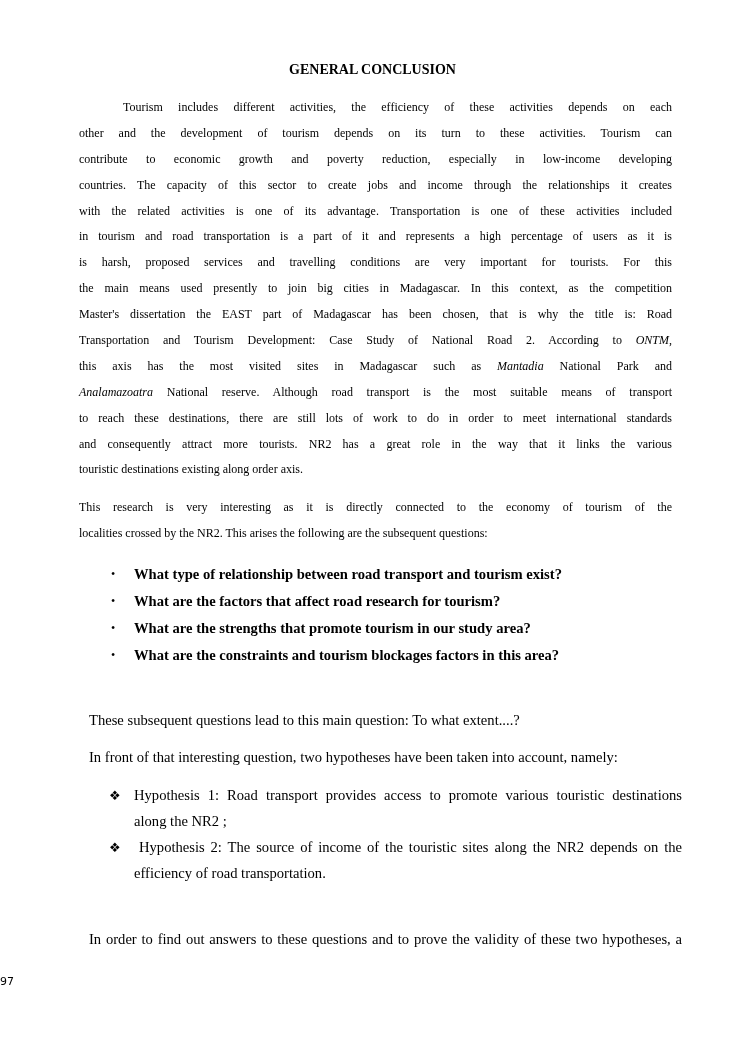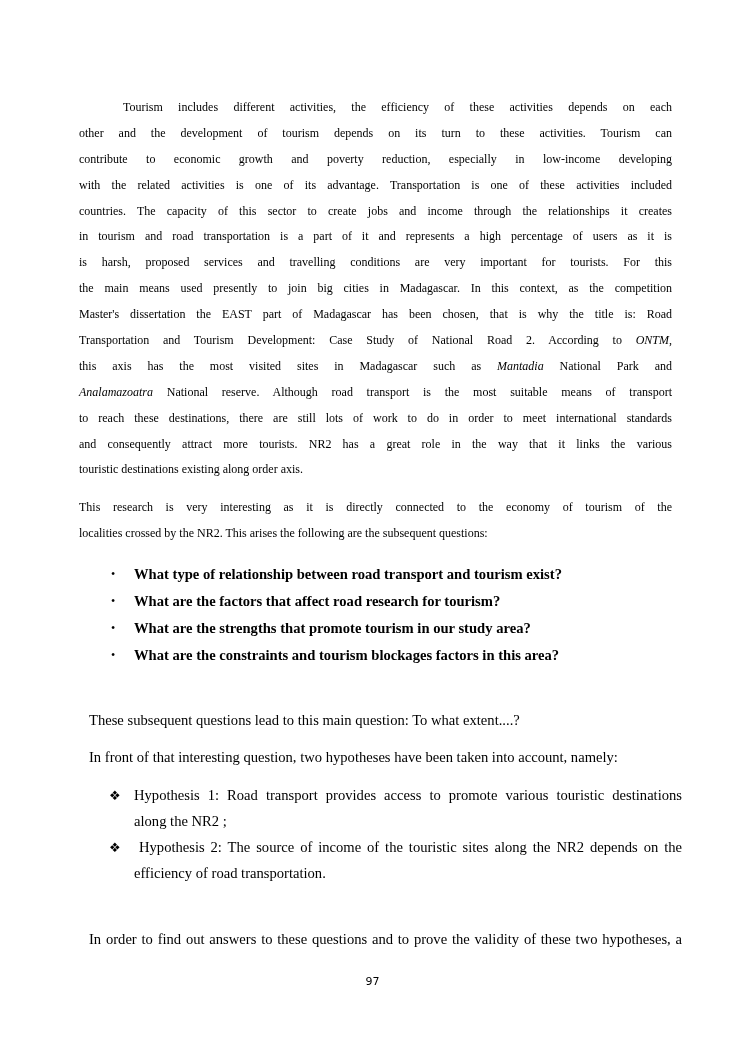--- a/index.html
+++ b/index.html
@@ -24,37 +24,38 @@
   .bullet-dot { position: absolute; left: 22px; top: 0; font-size: 12px; }
   .bullet-text { position: absolute; left: 45px; font-weight: bold; }
   .hyp { position: absolute; left: 89px; width: 593px; font-size: 14.6px; }
   .hyp-item { position: absolute; left: 0; width: 593px; }
   .hyp-mark { position: absolute; left: 20px; top: 0; line-height: 25.9px; font-size: 13px; }
   .hyp-line { position: absolute; left: 45px; width: 548px; height: 25.9px; line-height: 25.9px; white-space: nowrap; text-align: justify; text-align-last: justify; }
   .hyp-line.last { text-align-last: left; }
   .single { position: absolute; left: 89px; width: 593px; font-size: 14.6px; line-height: 20px; white-space: nowrap; }
   .single.just { text-align: justify; text-align-last: justify; }
   .page-number {
-    position: absolute; left: 0; width: 745px; top: 975px; text-align: center;
+    position: absolute; left: 0; width: 745px; top: 975px; text-align: left;
     font-family: "DejaVu Sans", sans-serif; font-size: 11px; line-height: 14px;
   }
   i { font-style: italic; }
 </style>
 </head>
 <body>
 
 <div class="page">
 
+  <div class="title">GENERAL CONCLUSION</div>
 
   <div class="para" style="top:95px;">
     <span class="line indent">Tourism includes different activities, the efficiency of these activities depends on each</span>
     <span class="line">other and the development of tourism depends on its turn to these activities. Tourism can</span>
     <span class="line">contribute to economic growth and poverty reduction, especially in low-income developing</span>
+    <span class="line">countries. The capacity of this sector to create jobs and income through the relationships it creates</span>
     <span class="line">with the related activities is one of its advantage. Transportation is one of these activities included</span>
-    <span class="line">countries. The capacity of this sector to create jobs and income through the relationships it creates</span>
     <span class="line">in tourism and road transportation is a part of it and represents a high percentage of users as it is</span>
     <span class="line">is harsh, proposed services and travelling conditions are very important for tourists. For this</span>
     <span class="line">the main means used presently to join big cities in Madagascar. In this context, as the competition</span>
     <span class="line">Master's dissertation the EAST part of Madagascar has been chosen, that is why the title is: Road</span>
     <span class="line"><span>Transportation and Tourism Development: Case Study of National Road 2. According to </span><i>ONTM</i><span>,</span></span>
     <span class="line"><span>this axis has the most visited sites in Madagascar such as </span><i>Mantadia</i><span> National Park and</span></span>
     <span class="line"><i>Analamazoatra</i><span> National reserve. Although road transport is the most suitable means of transport</span></span>
     <span class="line">to reach these destinations, there are still lots of work to do in order to meet international standards</span>
     <span class="line">and consequently attract more tourists. NR2 has a great role in the way that it links the various</span>
     <span class="line last">touristic destinations existing along order axis.</span>

